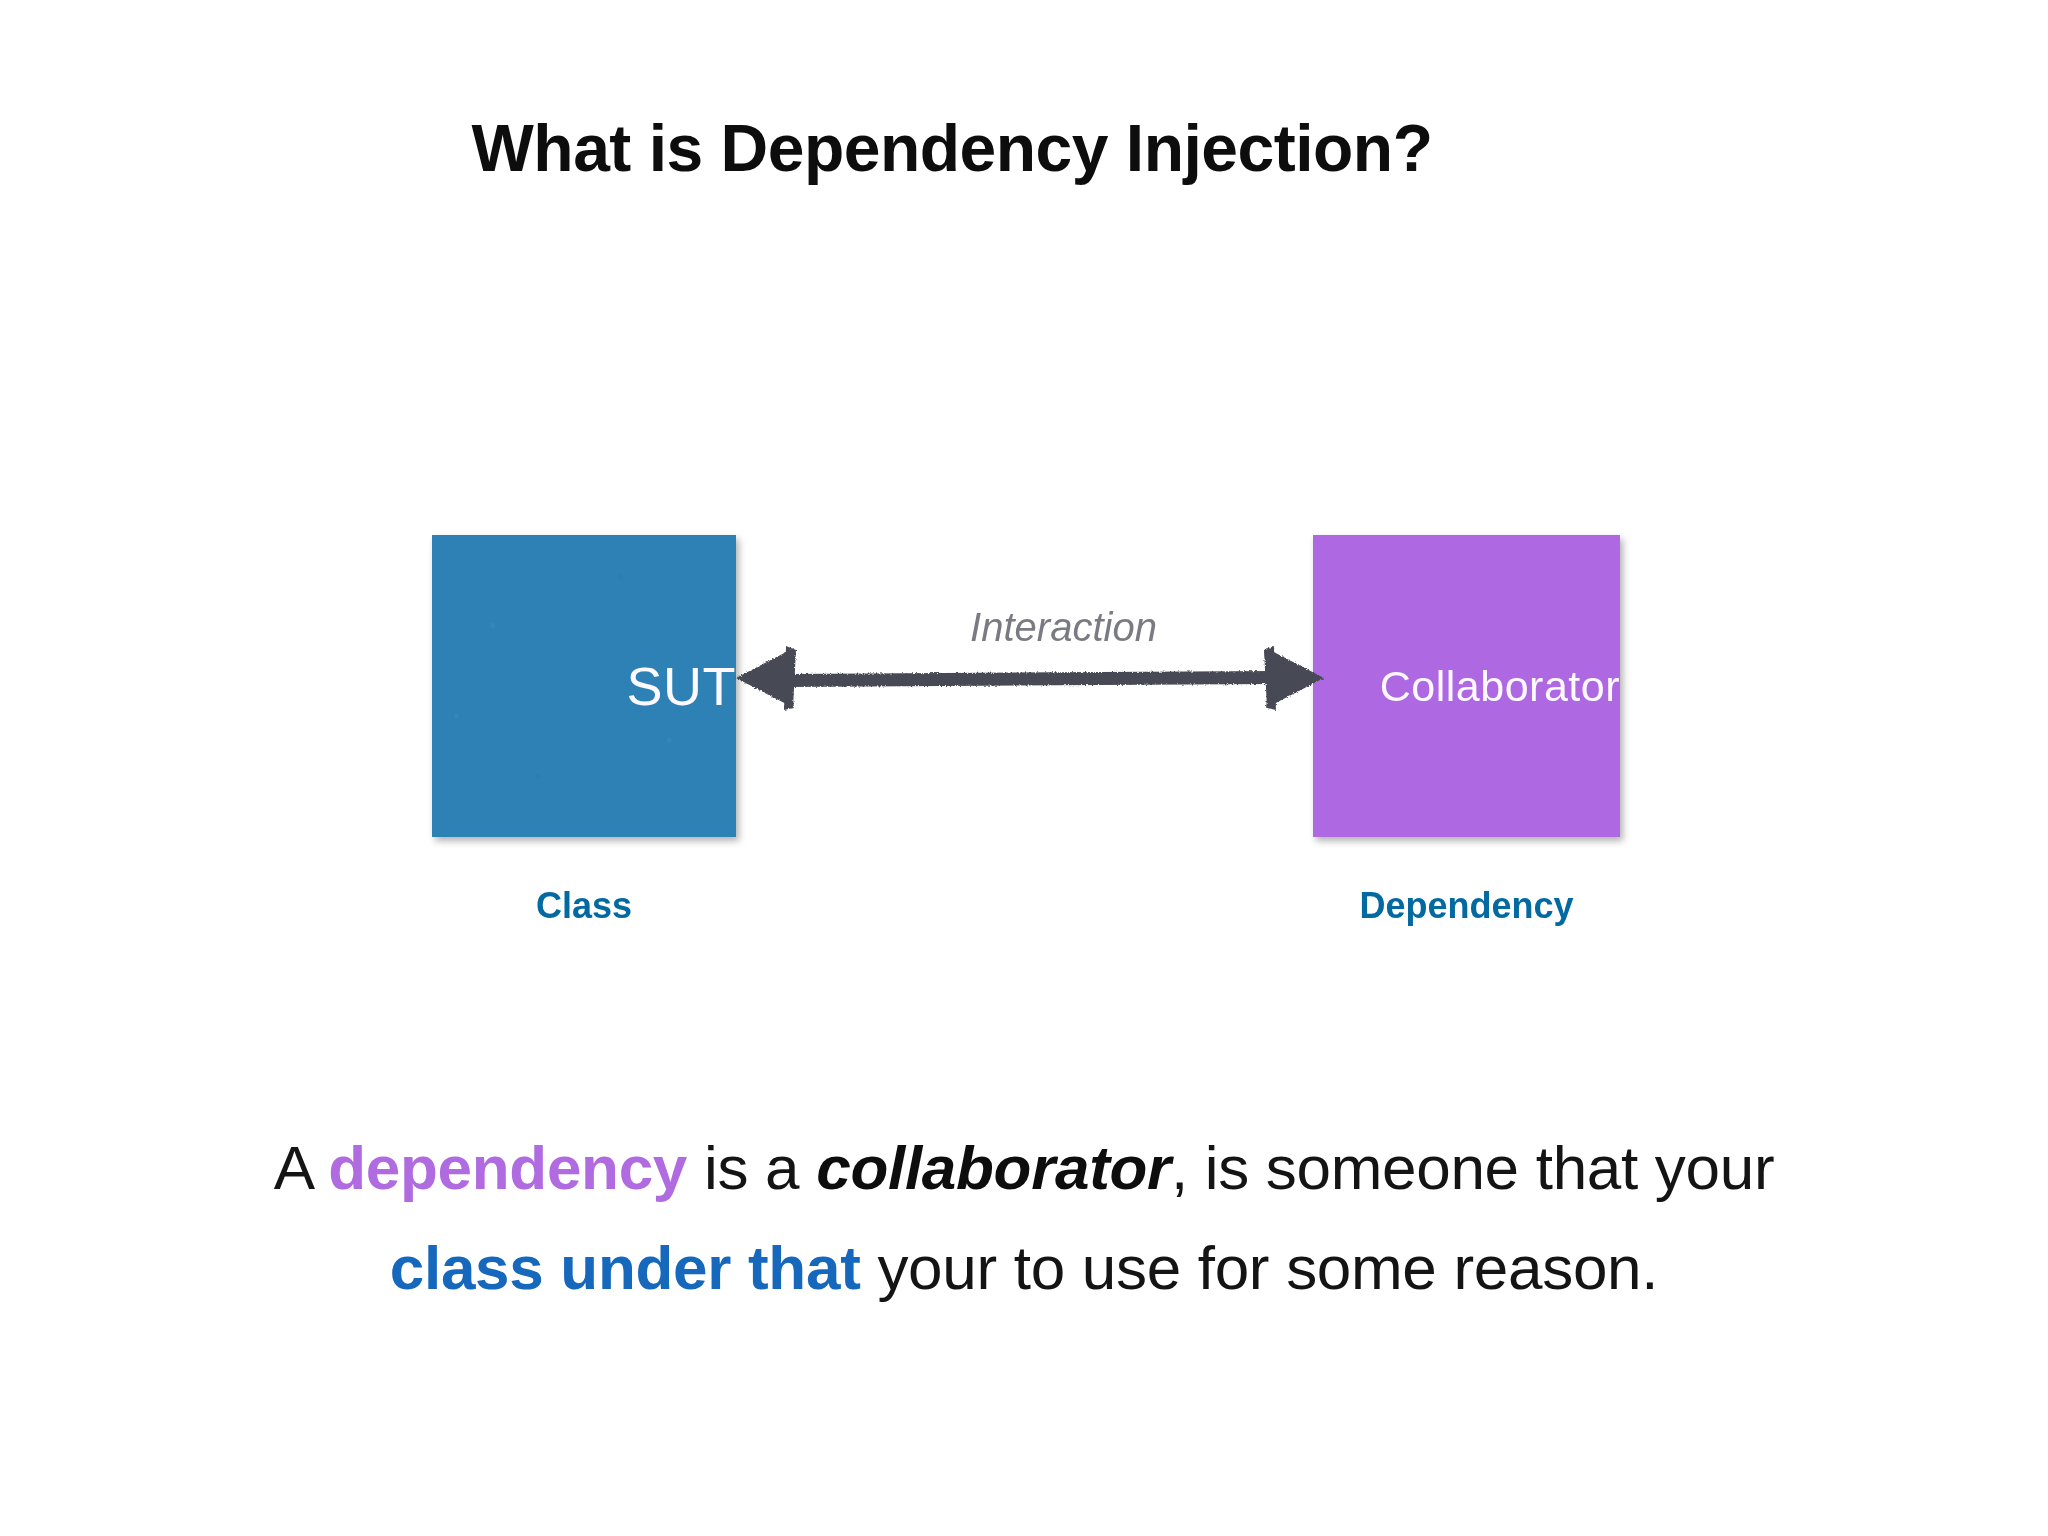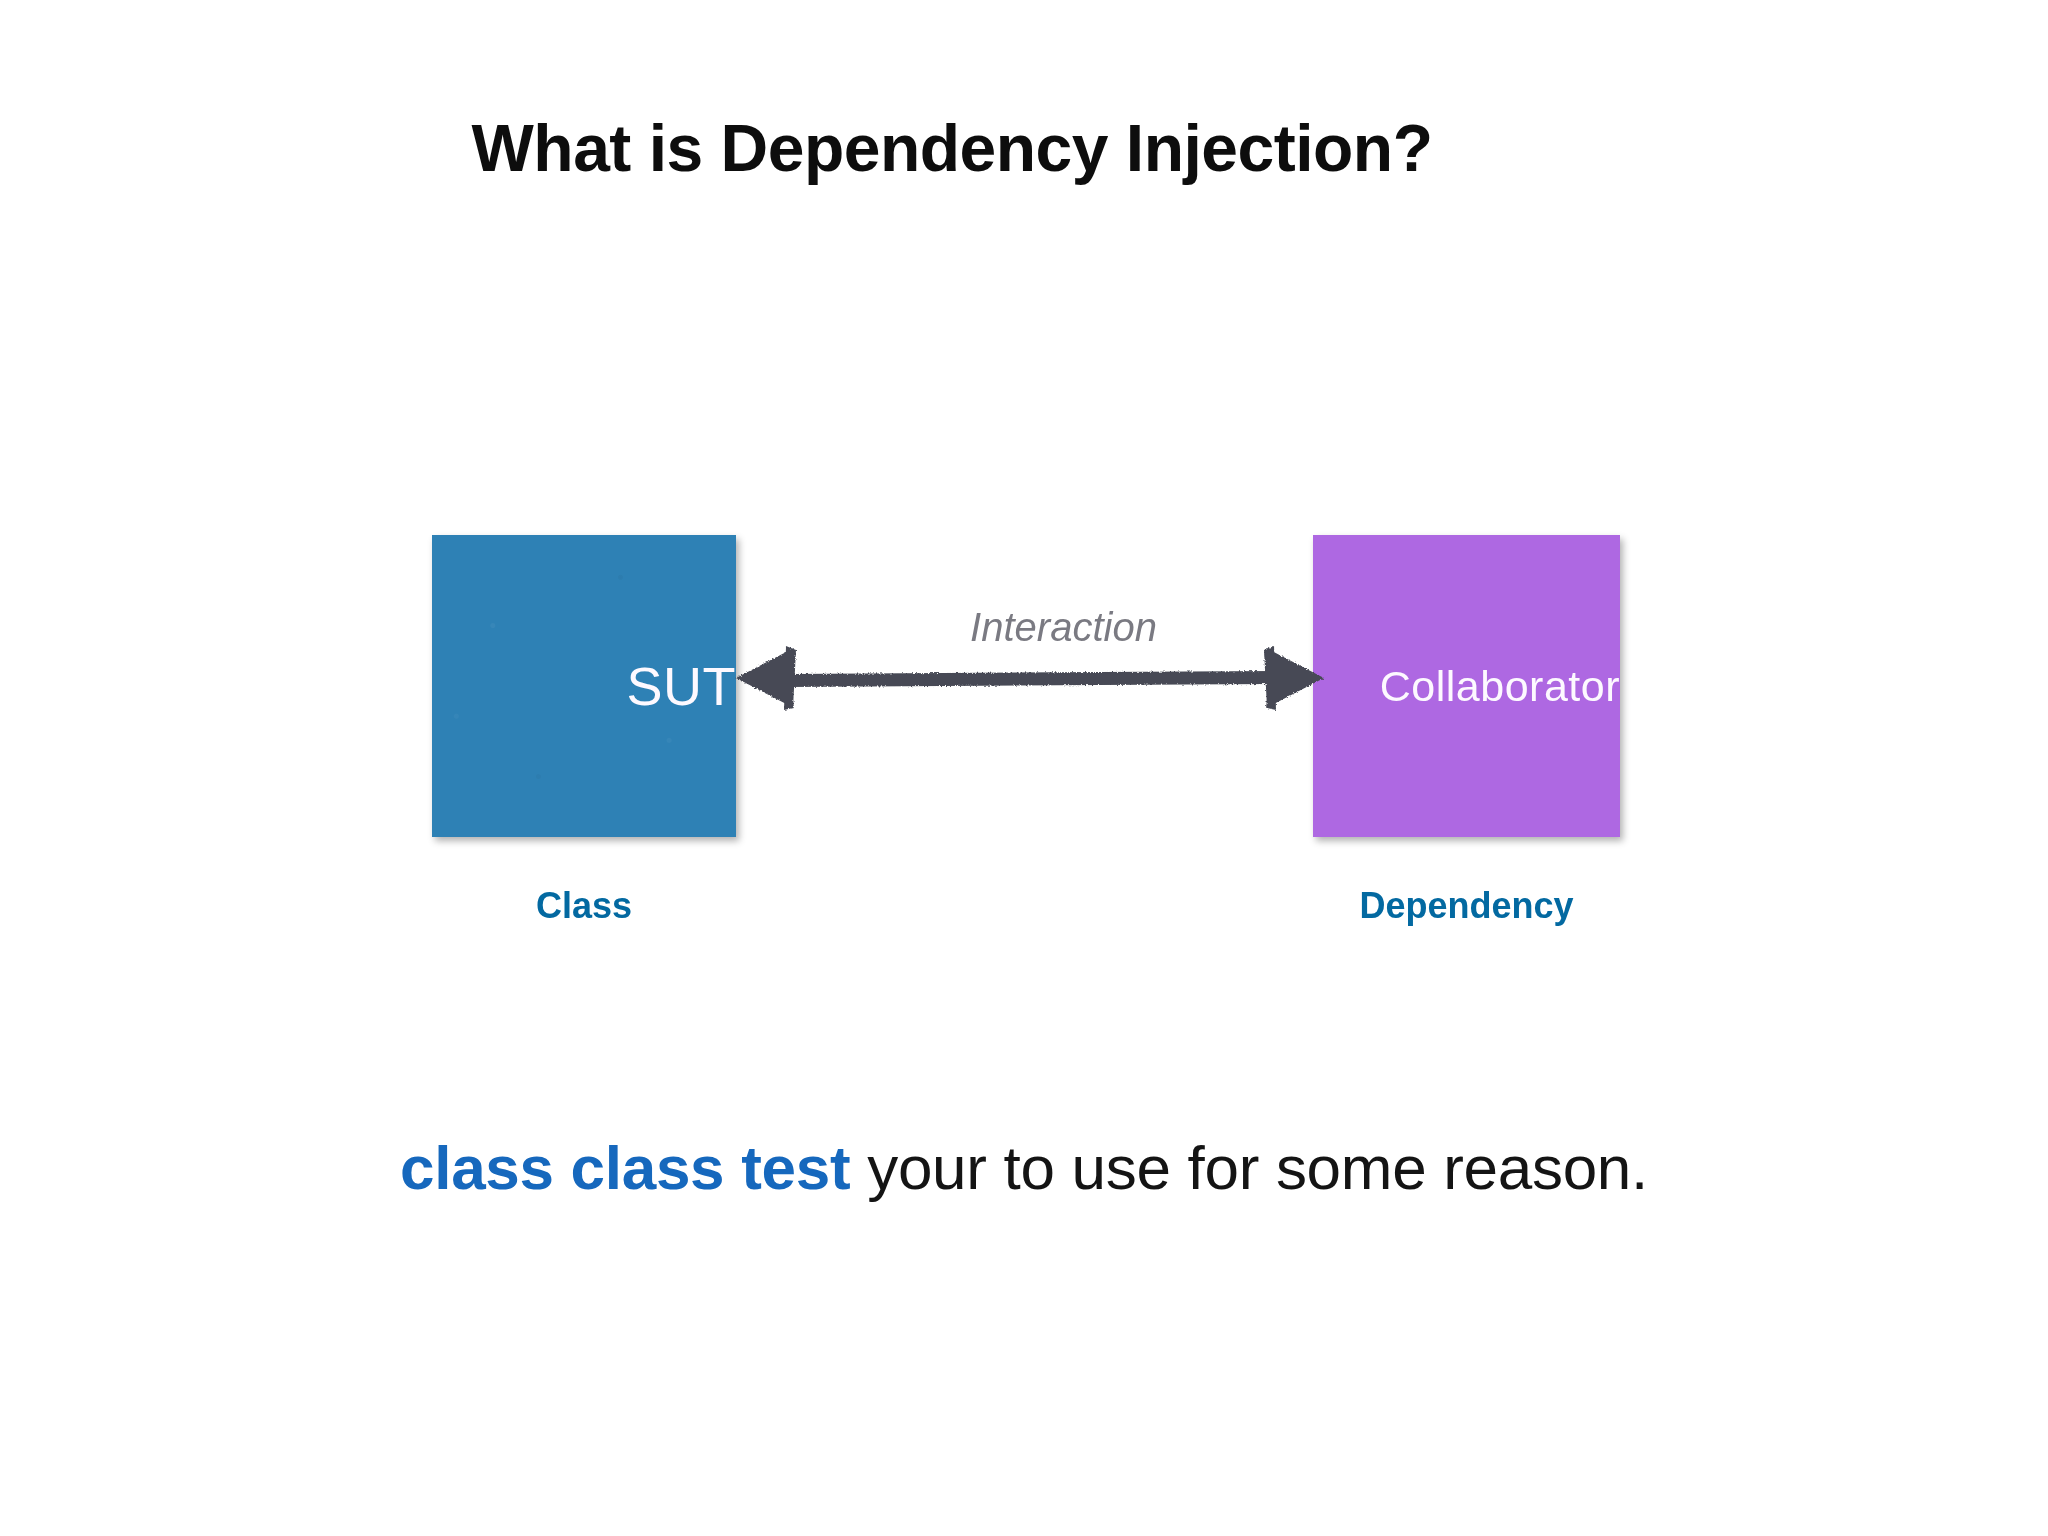--- a/index.html
+++ b/index.html
@@ -188,14 +188,15 @@
       <path d="M58,44 L548,41 L548,54 L58,57 Z"></path>
       <path d="M80,46 L520,44 L520,50 L80,52 Z" opacity="0.85"></path>
 
       <path d="M594,48 L536,18 L540,47 L536,78 Z"></path>
       <path d="M544,16 L534,20 L537,78 L546,80 Z"></path>
     </g>
   </svg>
 </div>
 
 <div class="body-text">
-  <span class="line"><span class="em-cut">class class test</span><span> your to use for some reason.</span></span>
+  <span class="line"><span>A </span><span class="em-dependency">dependency</span><span> is a </span><span class="em-collaborator">collaborator</span><span>, is someone that your</span></span>
+  <span class="line"><span class="em-cut">class under that</span><span> your to use for some reason.</span></span>
 </div>
 
 </body></html>

